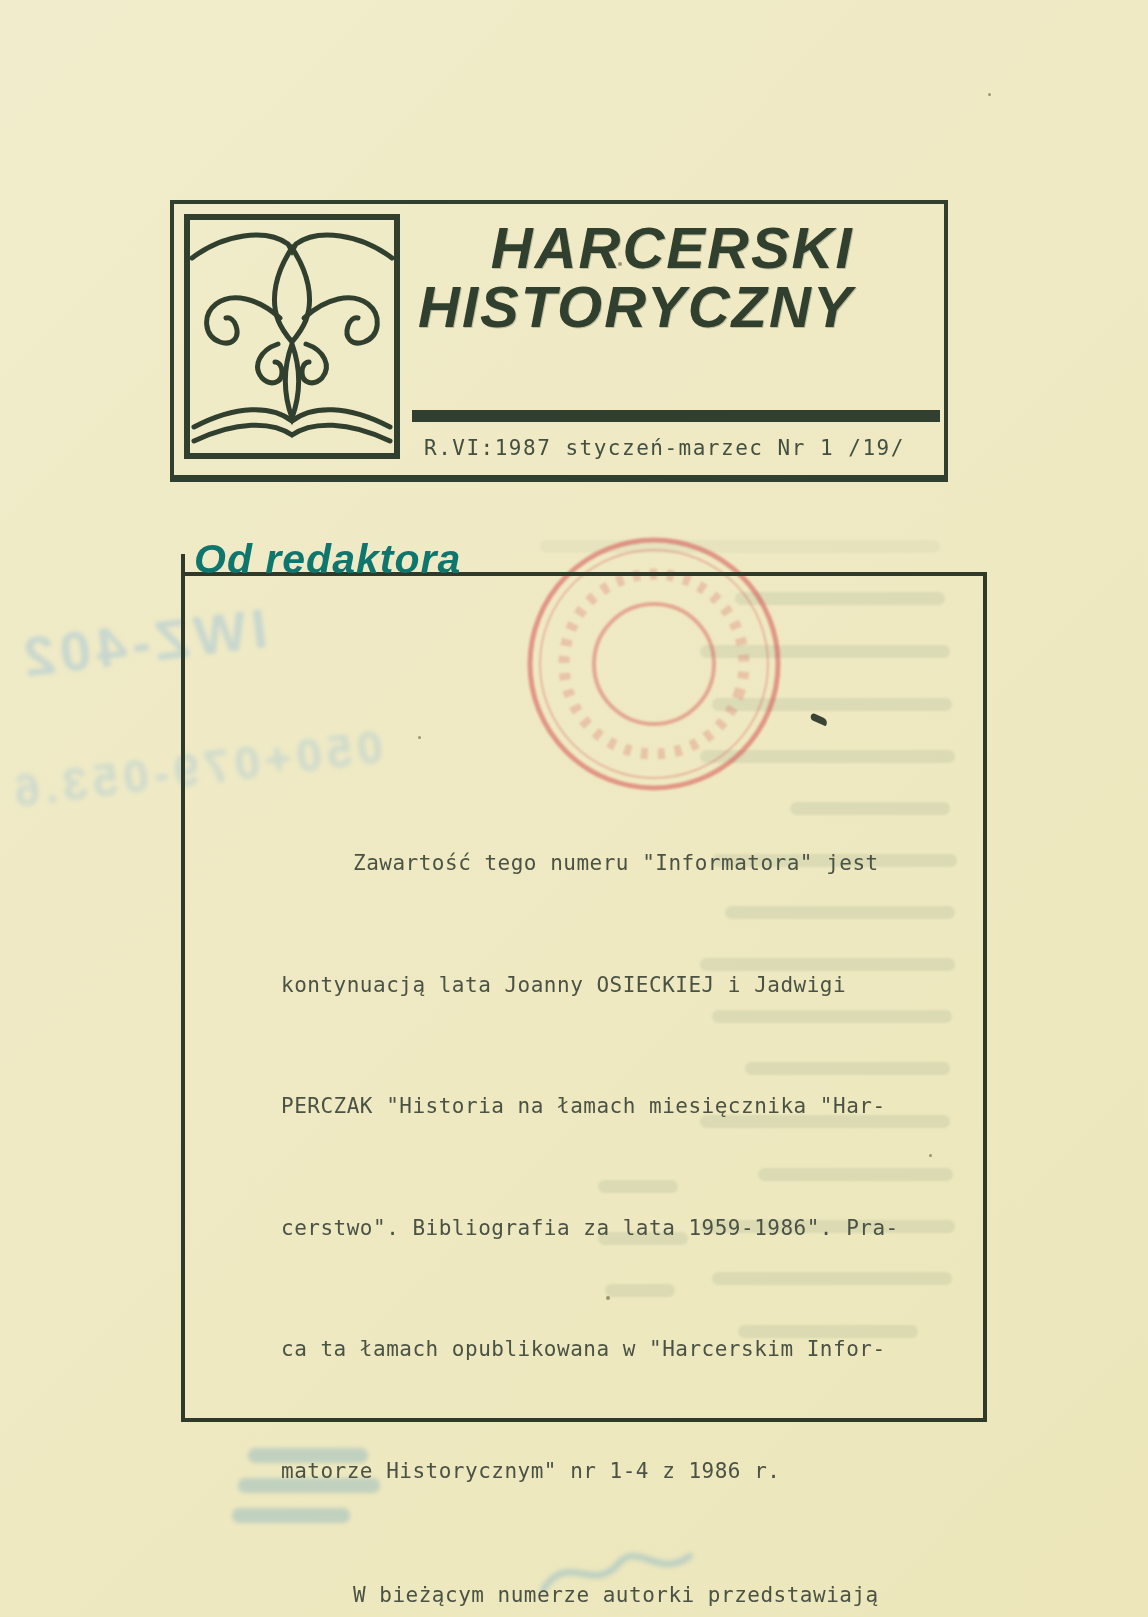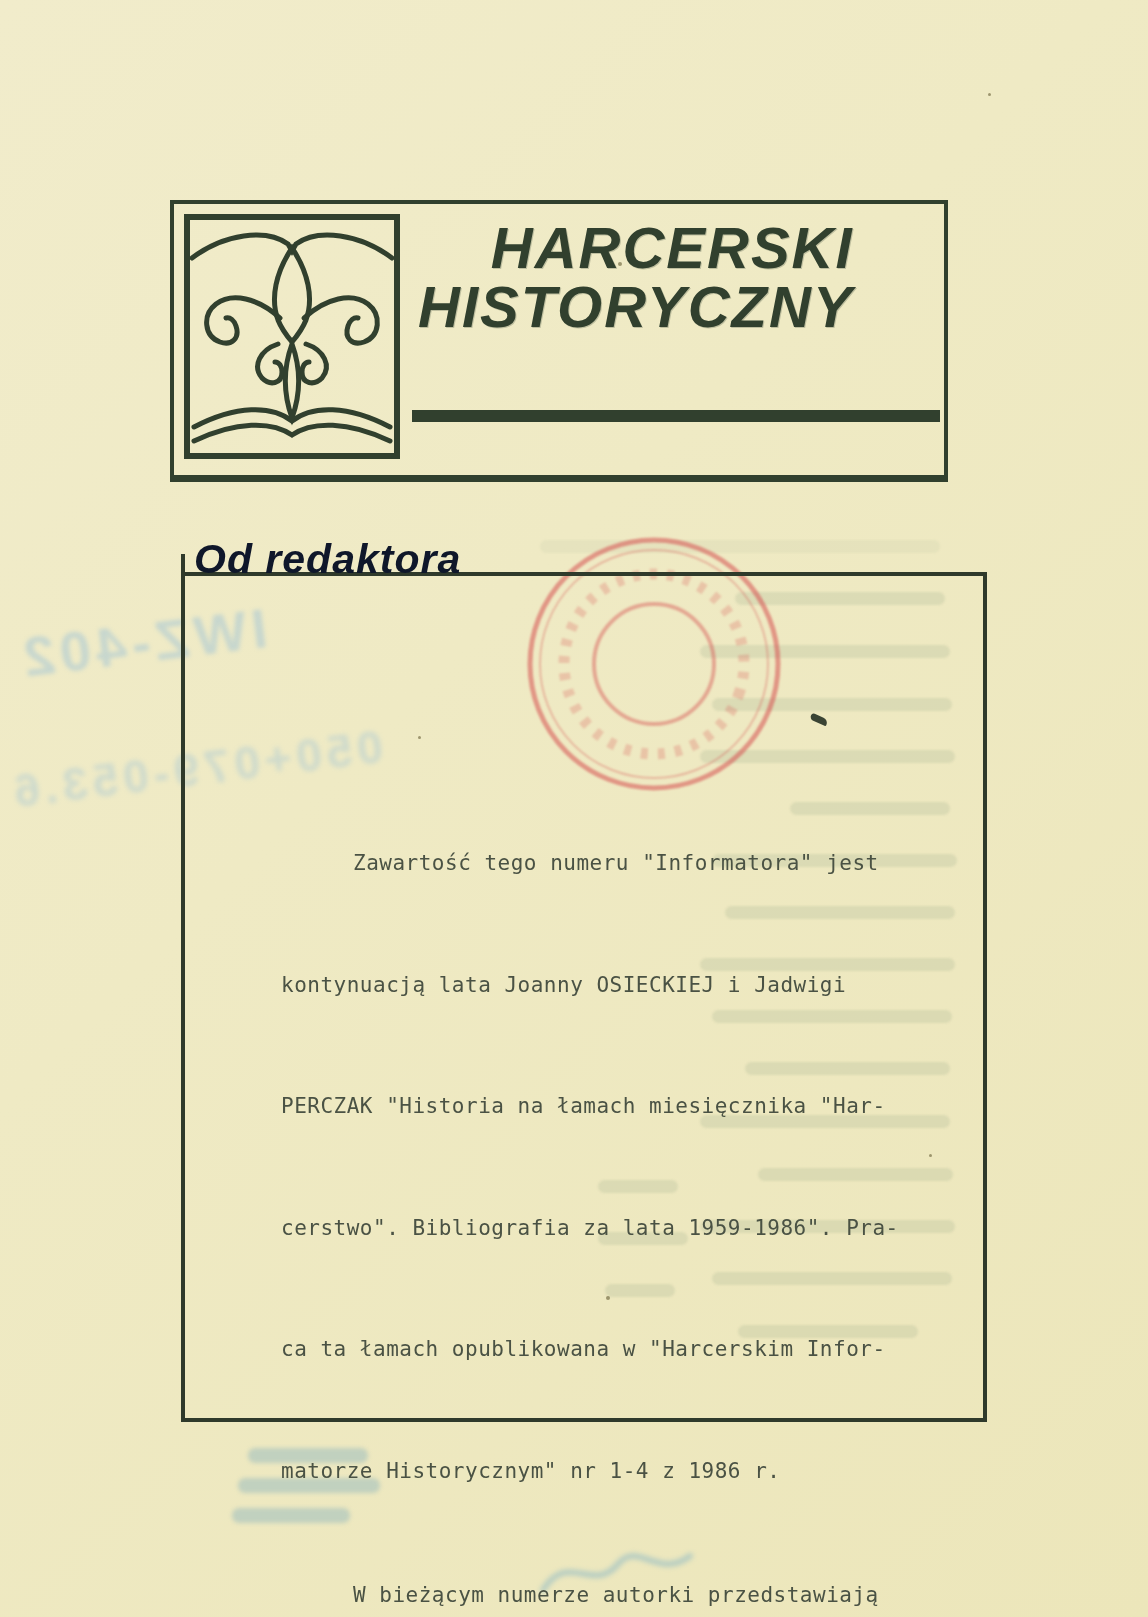--- a/index.html
+++ b/index.html
@@ -32,21 +32,21 @@
     font-size:58px;line-height:59px;font-weight:bold;font-style:italic;
     color:#31402e;letter-spacing:2px;white-space:nowrap;
     text-shadow:1px 1px 0 rgba(49,64,46,.25);}
   .mast-bar{position:absolute;left:238px;right:4px;top:206px;height:12px;background:#31402e;}
   .issue-line{position:absolute;left:250px;top:232px;
     font-family:"DejaVu Sans Mono","Liberation Mono",monospace;
     font-size:21px;letter-spacing:1.5px;color:#44503f;white-space:nowrap;}
 
   
   .article-heading{position:absolute;left:194px;top:536px;z-index:3;
-    font-size:41px;font-weight:bold;font-style:italic;color:#0f172a;
+    font-size:41px;font-weight:bold;font-style:italic;color:#0f766e;
     letter-spacing:1px;white-space:nowrap;}
   .heading-stub{position:absolute;left:181px;top:554px;width:4px;height:20px;
     background:#2f3a2b;z-index:1;}
   .content-box{position:absolute;left:181px;top:572px;width:806px;height:850px;
     border:4px solid #2f3a2b;box-sizing:border-box;z-index:1;background:transparent;}
   .typed{position:absolute;left:281px;top:762px;z-index:2;
     font-family:"DejaVu Sans Mono","Liberation Mono",monospace;
     font-size:21px;line-height:40.5px;letter-spacing:.5px;color:#4a5244;
     white-space:pre;}
   .typed .para2{margin-top:3px;}
@@ -130,20 +130,21 @@
       </g>
     </svg>
 
     <div class="mast-title">
       <div>HARCERSKI</div>
       <div>HISTORYCZNY</div>
     </div>
 
     <div class="mast-bar"></div>
 
+    <div class="issue-line">R.VI:1987  styczeń-marzec  Nr 1 /19/</div>
   </div>
 
   <div class="heading-stub"></div>
   <div class="article-heading">Od redaktora</div>
 
   <div class="content-box"></div>
 
   <div class="typed">
     <div class="indent">Zawartość tego numeru "Informatora" jest</div>
     <div>kontynuacją lata Joanny OSIECKIEJ i Jadwigi</div>

